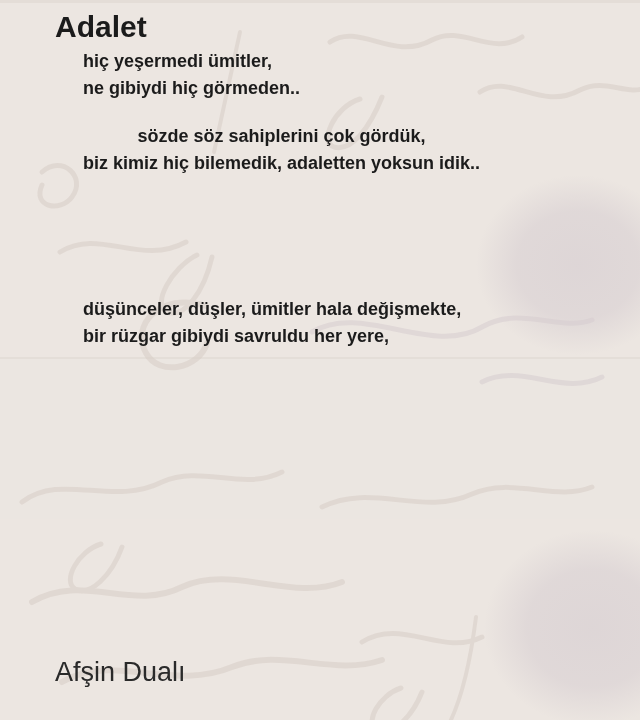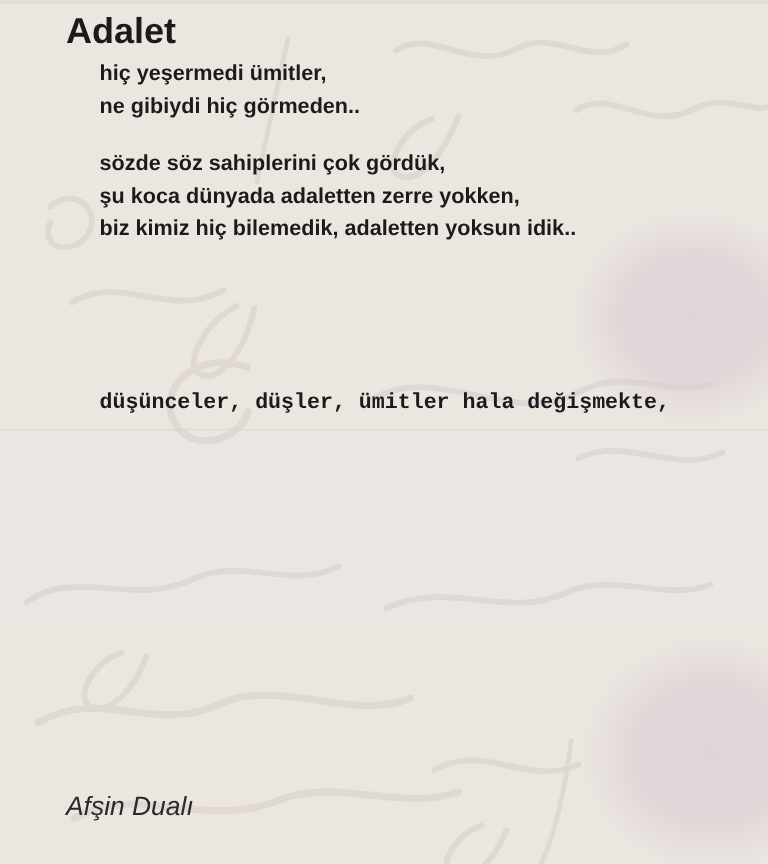--- a/index.html
+++ b/index.html
@@ -45,29 +45,28 @@
     left: 55px;
     top: 48px;
     font-size: 18px;
     line-height: 27px;
     font-weight: 700;
     color: #1b1b1b;
     white-space: nowrap;
     margin-left: 28px;
   }
   .stanza { margin: 0; padding: 0; }
-  .stanza + .stanza-gap-small { margin-top: 21px; }
-  .stanza + .stanza-gap-large { margin-top: 119px; font-family: Liberation Mono, monospace; }
+  .stanza + .stanza-gap-small { margin-top: 21px; text-align: center; }
+  .stanza + .stanza-gap-large { margin-top: 119px; }
   .poem-author {
     position: absolute;
     left: 55px;
     top: 656px;
-    font-size: 22px;
+    font-size: 27px;
     line-height: 32px;
-    font-style: italic;
     font-weight: 400;
     color: #2a2a2a;
   }
 </style>
 </head>
 <body>
 
 <div class="page">
 
   <svg class="texture-layer" width="640" height="720" viewBox="0 0 640 720" xmlns="http://www.w3.org/2000/svg" aria-hidden="true">
@@ -113,24 +112,24 @@
 
     <h1 class="poem-title">Adalet</h1>
 
     <div class="poem-body">
       <div class="stanza">
         <div>hiç yeşermedi ümitler,</div>
         <div>ne gibiydi hiç görmeden..</div>
       </div>
       <div class="stanza stanza-gap-small">
         <div>sözde söz sahiplerini çok gördük,</div>
-        <div>şu koca dünyada adaletten zerre yokken,</div>
         <div>biz kimiz hiç bilemedik, adaletten yoksun idik..</div>
       </div>
       <div class="stanza stanza-gap-large">
         <div>düşünceler, düşler, ümitler hala değişmekte,</div>
+        <div>bir rüzgar gibiydi savruldu her yere,</div>
       </div>
     </div>
 
     <div class="poem-author">Afşin Dualı</div>
 
   </div>
 </div>
 
 </body></html>

